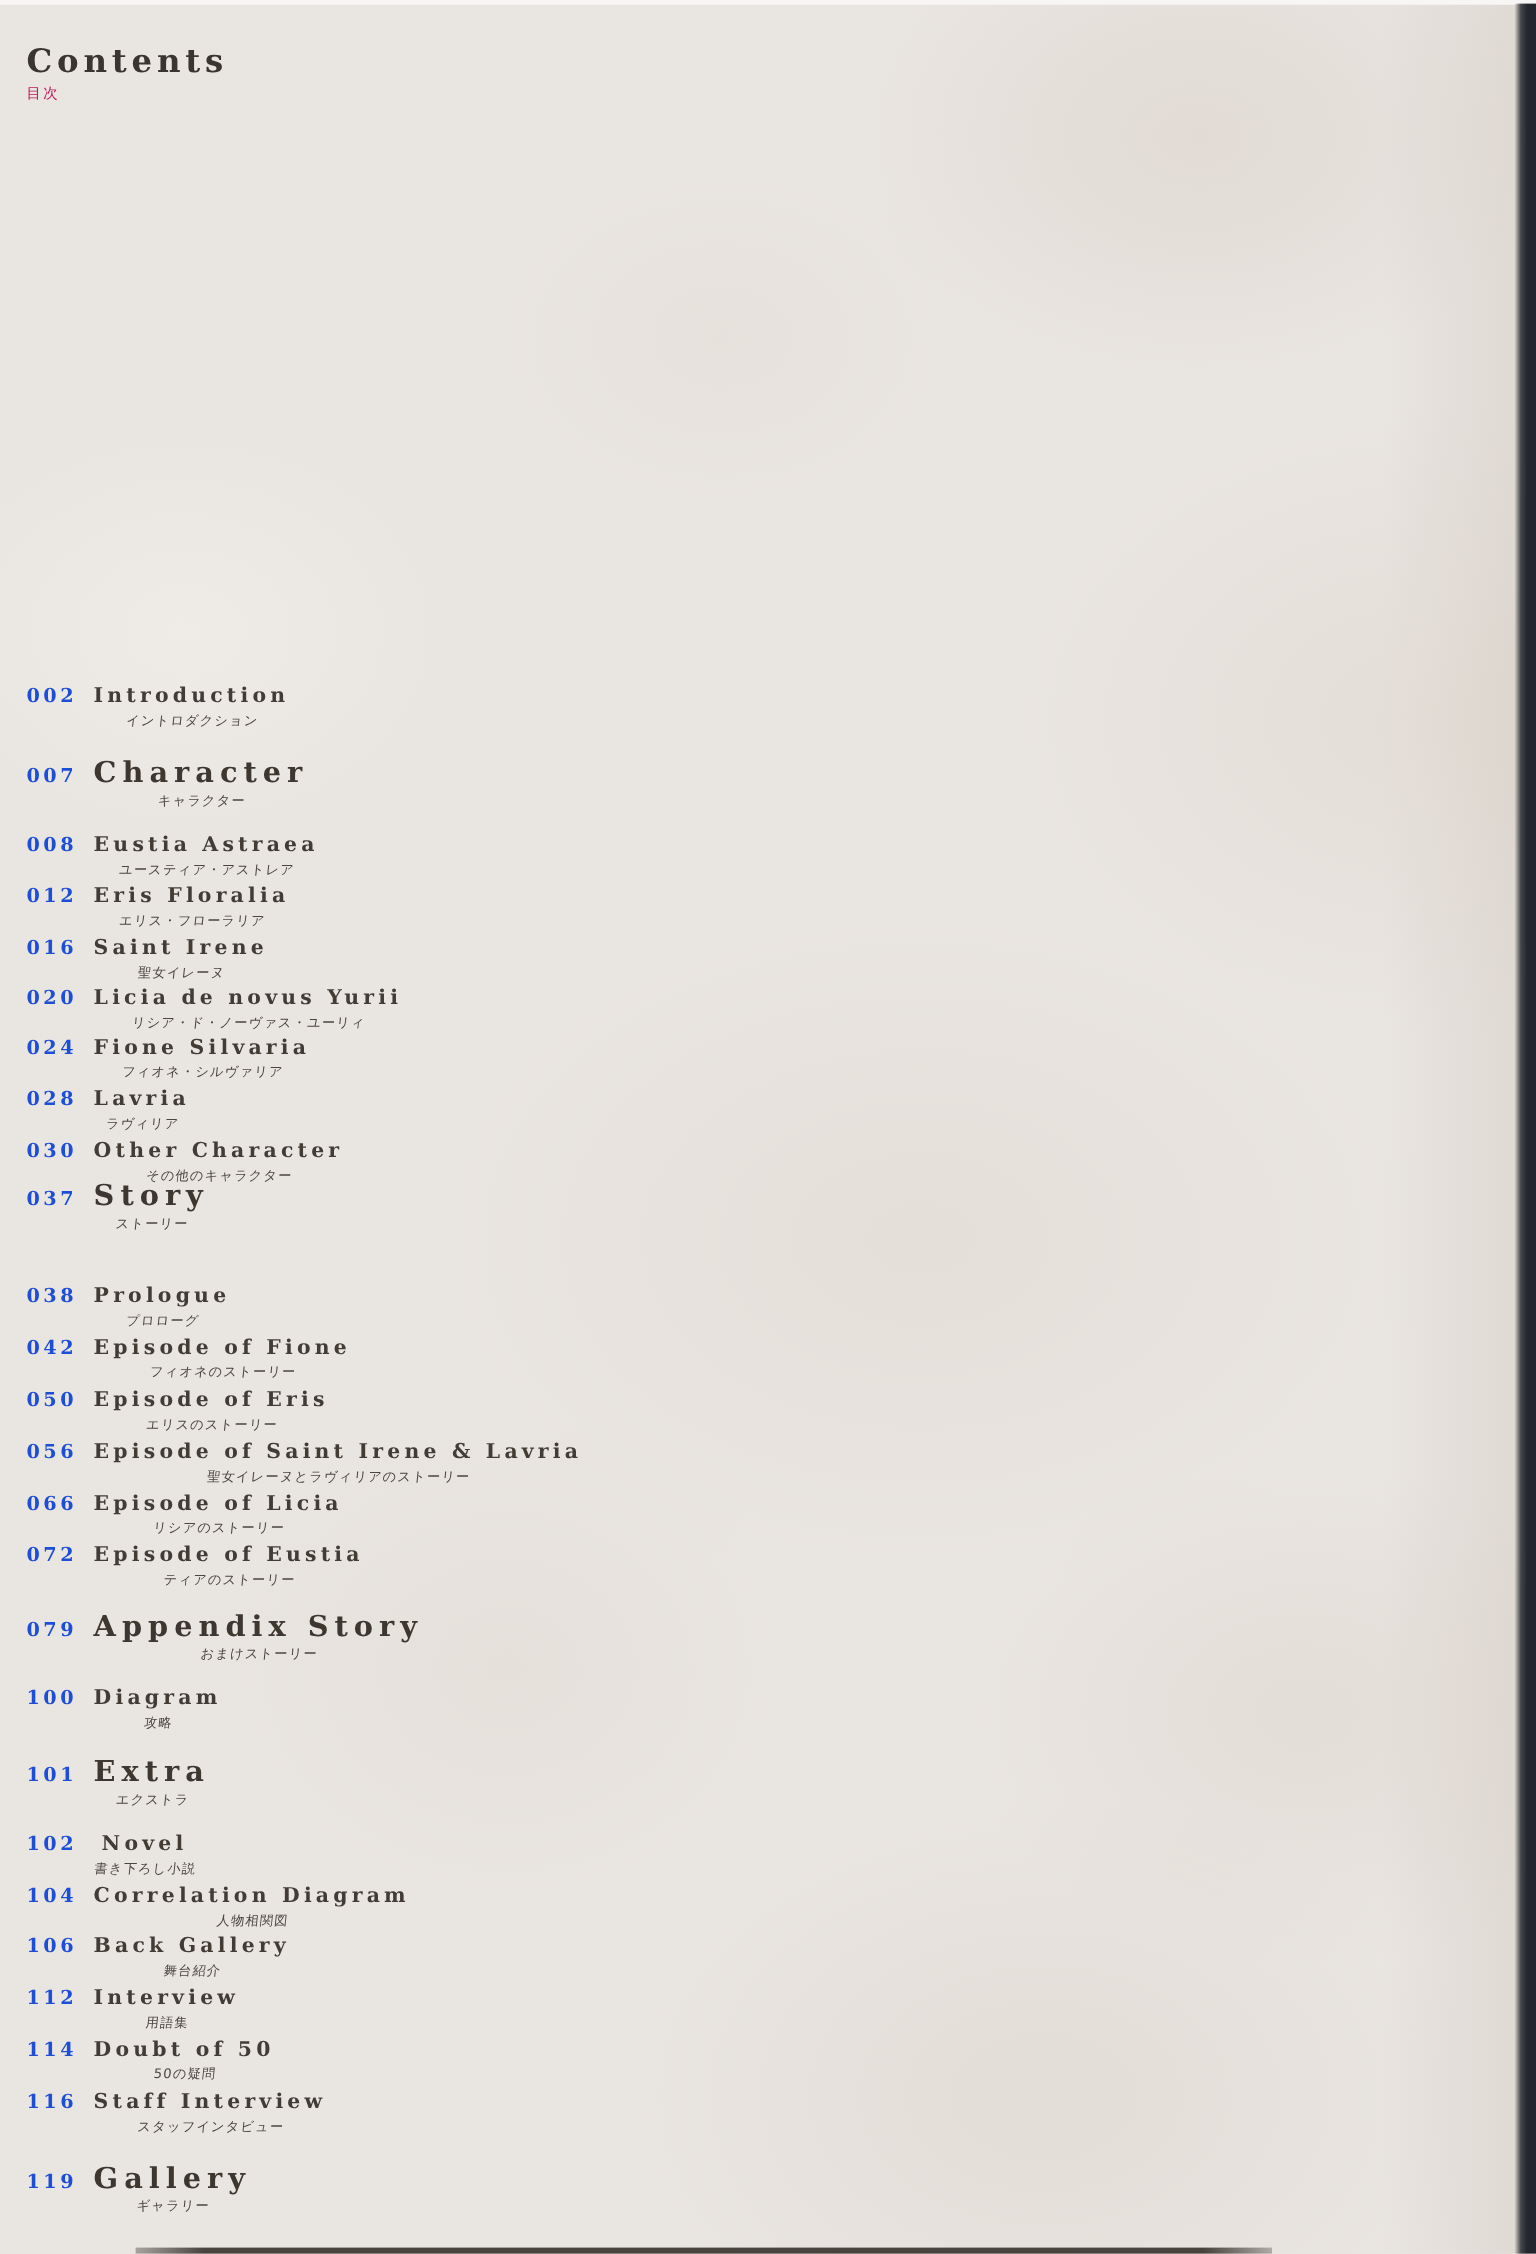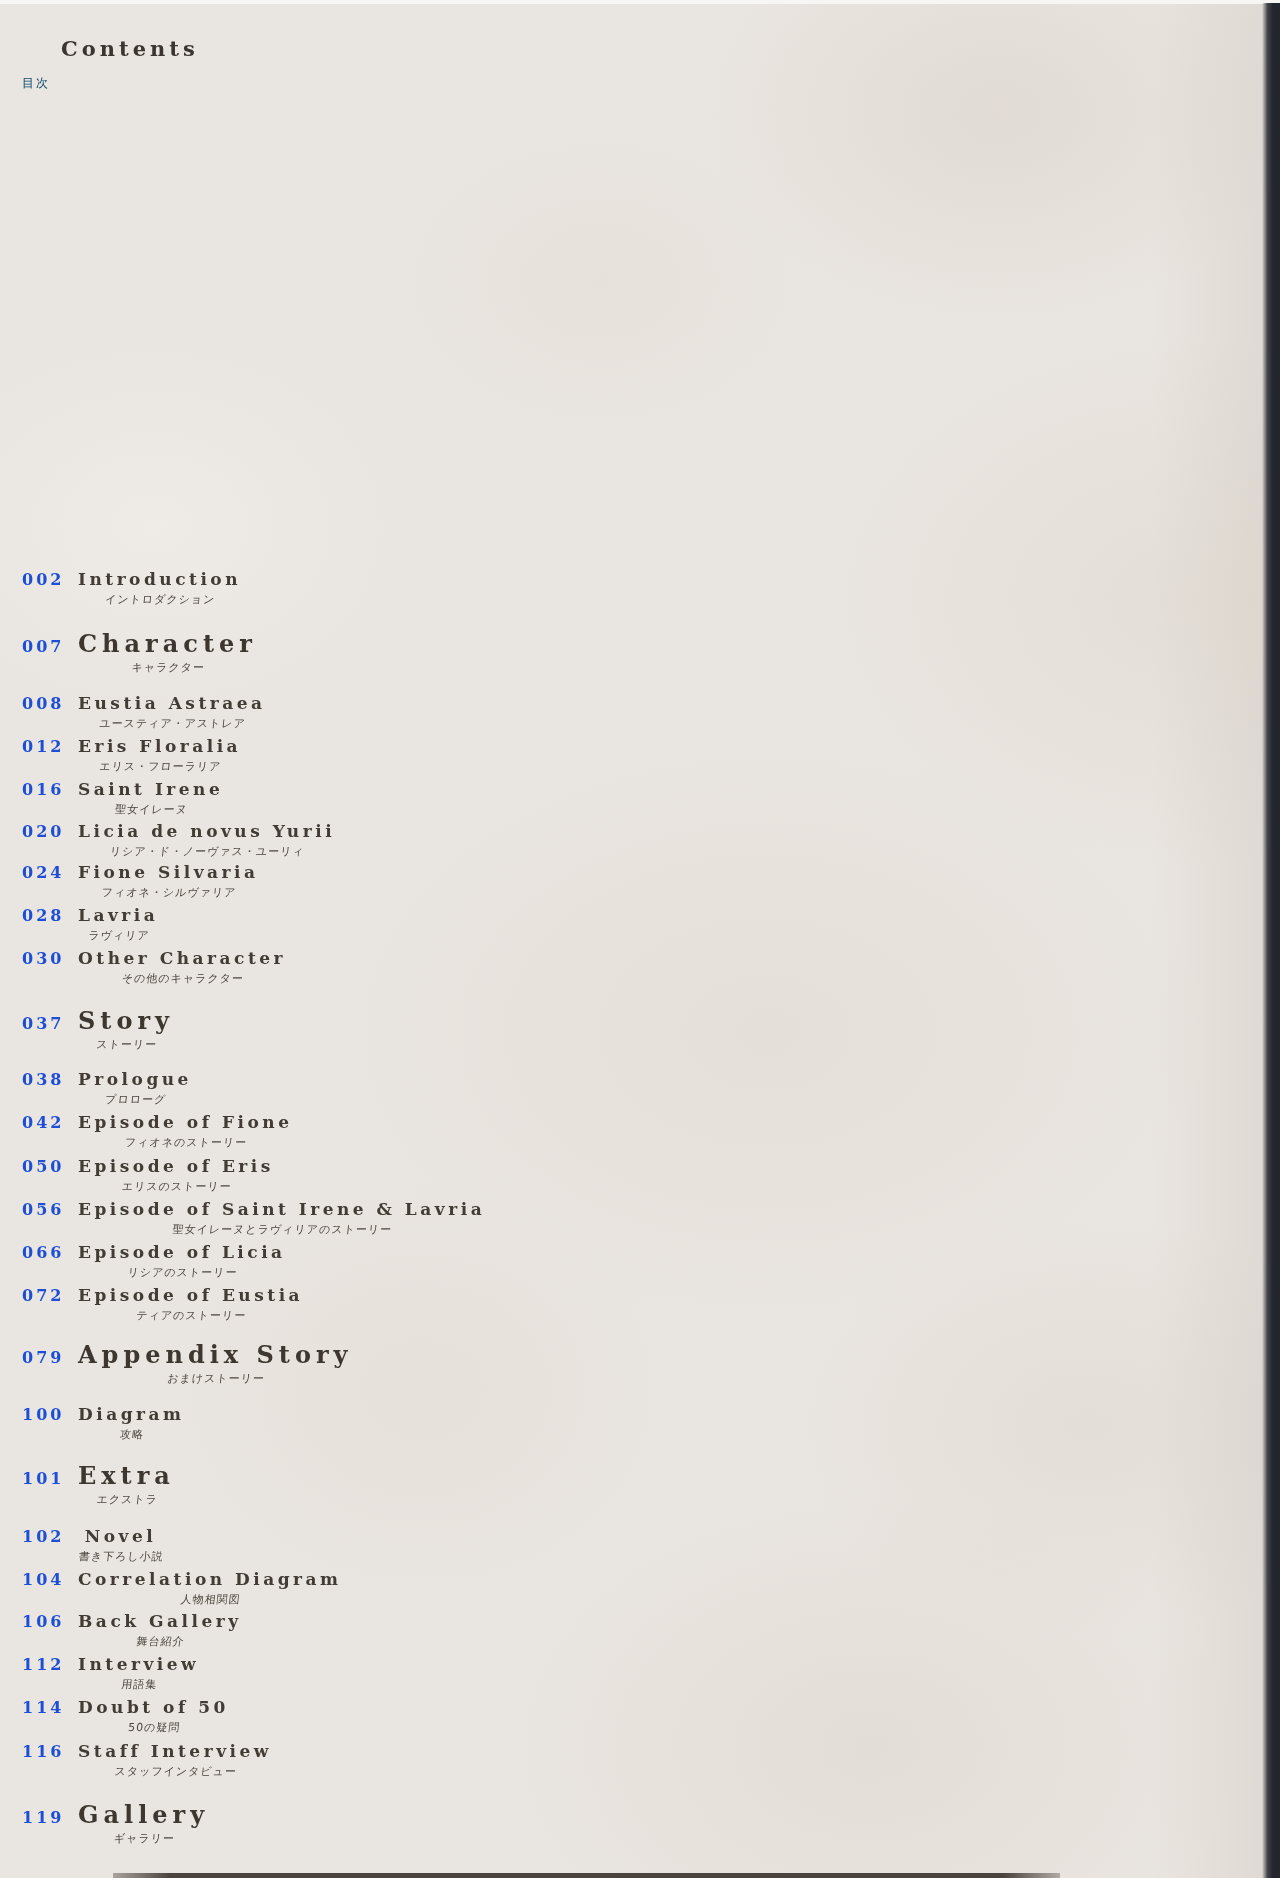--- a/index.html
+++ b/index.html
@@ -22,22 +22,22 @@
 
   
   .edge-top{position:absolute;left:0;top:0;width:1280px;height:4px;background:#f7f6f4;}
   .edge-right{position:absolute;top:3px;right:0;width:18px;height:1875px;
     background:linear-gradient(to right, rgba(40,43,51,0) 0%, rgba(40,43,51,.85) 30%, #23262e 60%);}
   .edge-bottom{position:absolute;left:113px;top:1873px;width:947px;height:5px;
     background:linear-gradient(to right, rgba(46,40,34,.35), rgba(46,40,34,.85) 6%, rgba(46,40,34,.85) 94%, rgba(46,40,34,.3));}
 
   
   .hdr{position:absolute;left:22px;top:36px;}
-  .hdr .en{font-size:21px;font-weight:bold;letter-spacing:4px;color:#3b352f;margin-left:39px;}
-  .hdr .jp{font-size:12px;color:#0c4a6e;margin-top:14px;letter-spacing:2px;
+  .hdr .en{font-size:27px;font-weight:bold;letter-spacing:4px;color:#3b352f;}
+  .hdr .jp{font-size:12px;color:#be185d;margin-top:3px;letter-spacing:2px;
     font-family:"DejaVu Sans","Liberation Sans",sans-serif;}
 
   
   .entry{position:absolute;left:22px;display:flex;align-items:baseline;white-space:nowrap;}
   .entry .num{display:inline-block;width:56px;font-size:16px;font-weight:bold;
     letter-spacing:3px;color:#1d4ed8;}
   .entry .titles{display:inline-block;text-align:center;}
   .entry .en{font-size:17px;font-weight:bold;letter-spacing:3.5px;color:#423c35;line-height:1.1;}
   .entry.section .en{font-size:24px;letter-spacing:5px;color:#3d372f;}
   .entry .jp{font-size:11px;color:#4b453d;margin-top:3px;letter-spacing:1px;
@@ -121,21 +121,21 @@
     </div>
 
     <div class="entry" style="top:949px">
       <span class="num">030</span>
       <span class="titles">
           <div class="en">Other Character</div>
       <div class="jp">その他のキャラクター</div>
         </span>
     </div>
 
-    <div class="entry section" style="top:1008px">
+    <div class="entry section" style="top:983px">
       <span class="num">037</span>
       <span class="titles">
           <div class="en">Story</div>
       <div class="jp">ストーリー</div>
         </span>
     </div>
 
     <div class="entry" style="top:1070px">
       <span class="num">038</span>
       <span class="titles">

